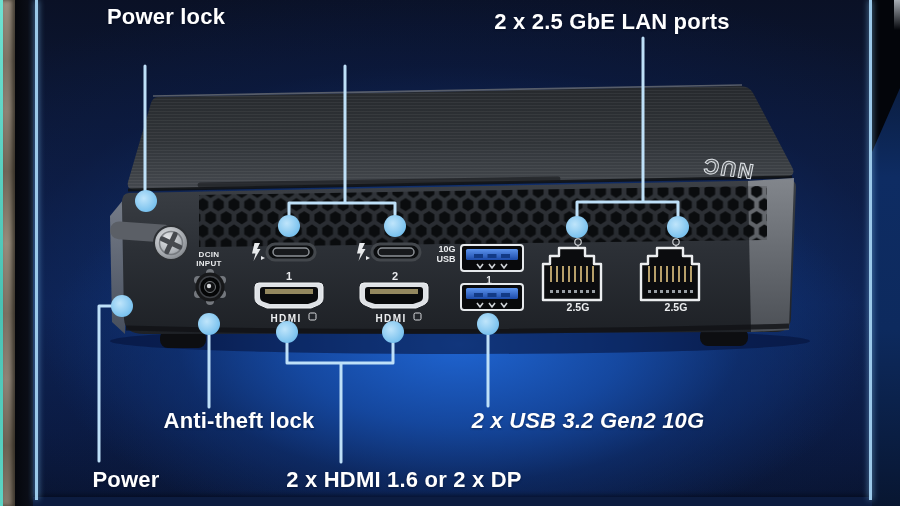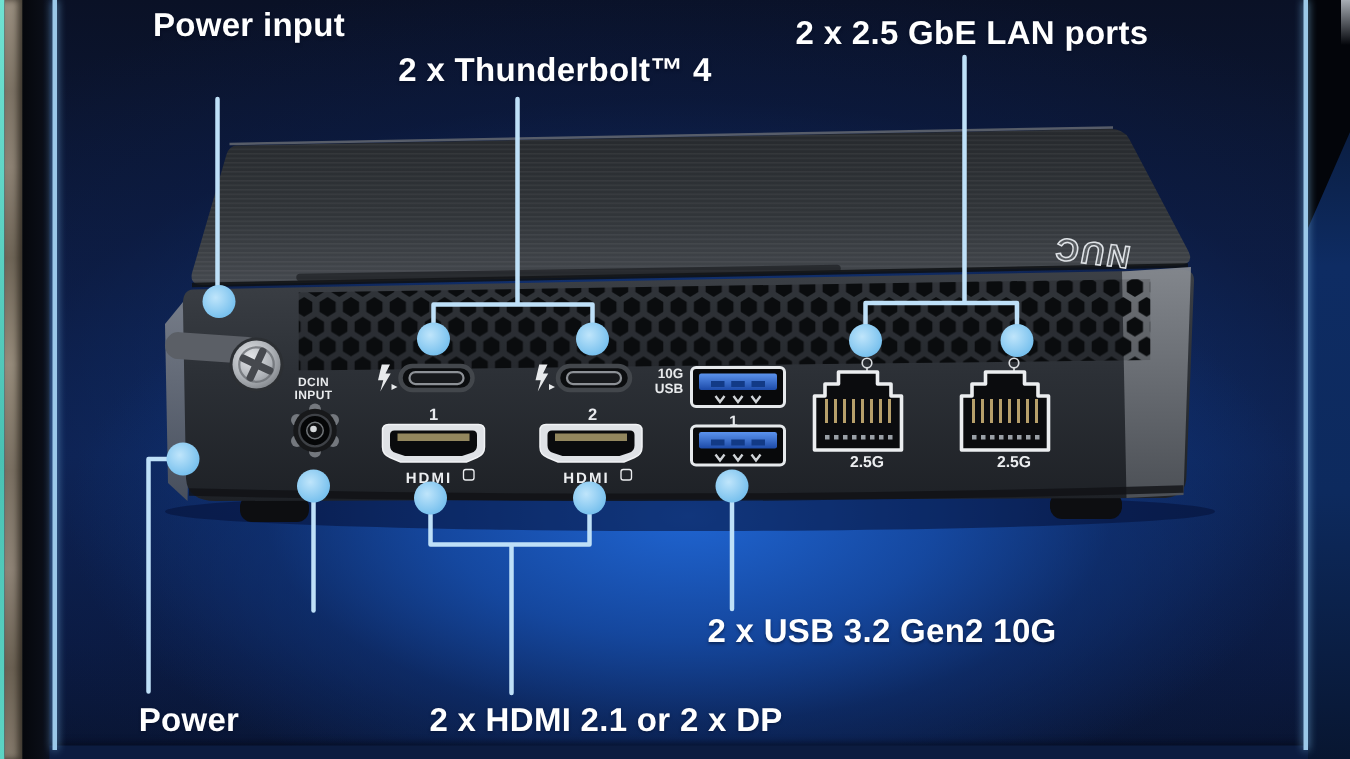--- a/index.html
+++ b/index.html
@@ -281,20 +281,20 @@
       <circle cx="678" cy="227" r="11"></circle>
       <circle cx="209" cy="324" r="11"></circle>
       <circle cx="122" cy="306" r="11"></circle>
       <circle cx="287" cy="332" r="11"></circle>
       <circle cx="393" cy="332" r="11"></circle>
       <circle cx="488" cy="324" r="11"></circle>
     </g>
   </svg>
 
   <div class="lbl" style="left:166px;top:4px;">
-    <span>Power input</span><br>
+    <span>Power lock</span><br>
   </div>
-  <div class="lbl" style="left:370px;top:34px;">2 x Thunderbolt™ 4</div>
-  <div class="lbl" style="left:648px;top:9px;">2 x 2.5 GbE LAN ports</div>
+  <div class="lbl" style="left:612px;top:9px;">2 x 2.5 GbE LAN ports</div>
+  <div class="lbl" style="left:239px;top:408px;">Anti-theft lock</div>
   <div class="lbl" style="left:126px;top:467px;">Power</div>
-  <div class="lbl" style="left:404px;top:467px;">2 x HDMI 2.1 or 2 x DP</div>
-  <div class="lbl" style="left:588px;top:408px;">2 x USB 3.2 Gen2 10G</div>
+  <div class="lbl" style="left:404px;top:467px;">2 x HDMI 1.6 or 2 x DP</div>
+  <div class="lbl" style="left:588px;top:408px;font-style:italic;">2 x USB 3.2 Gen2 10G</div>
 </div>
 
 </body></html>

